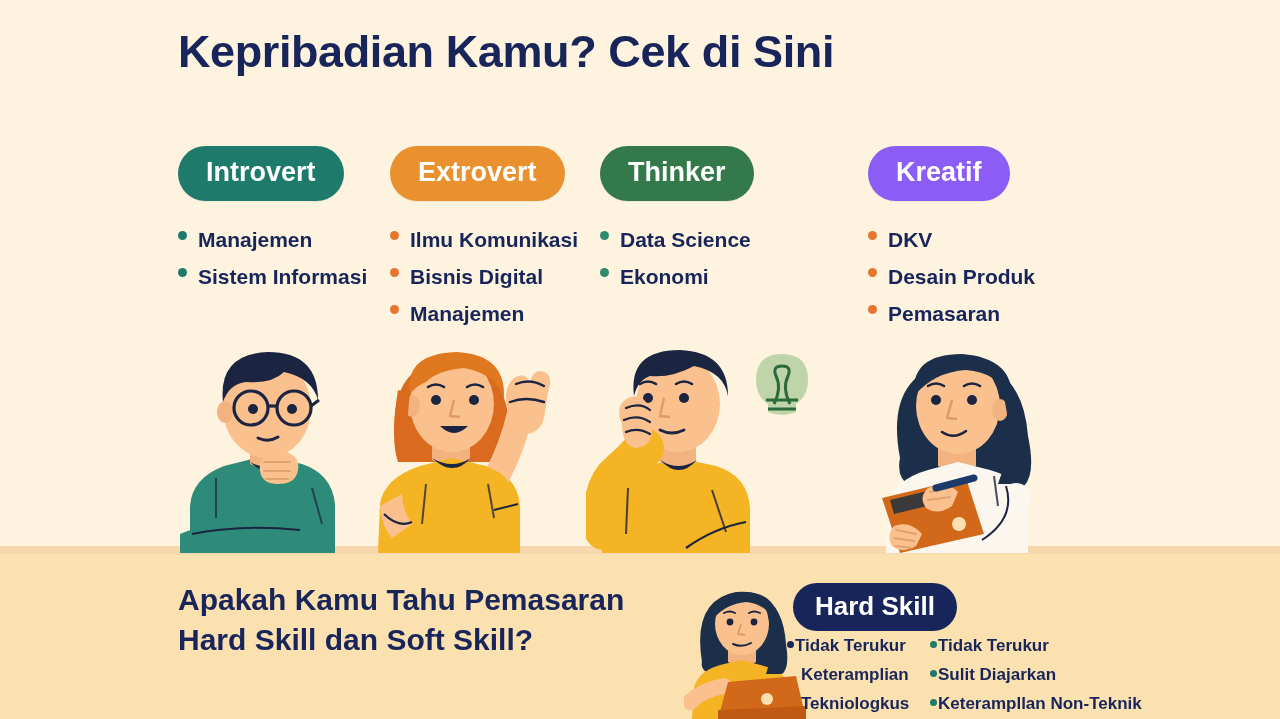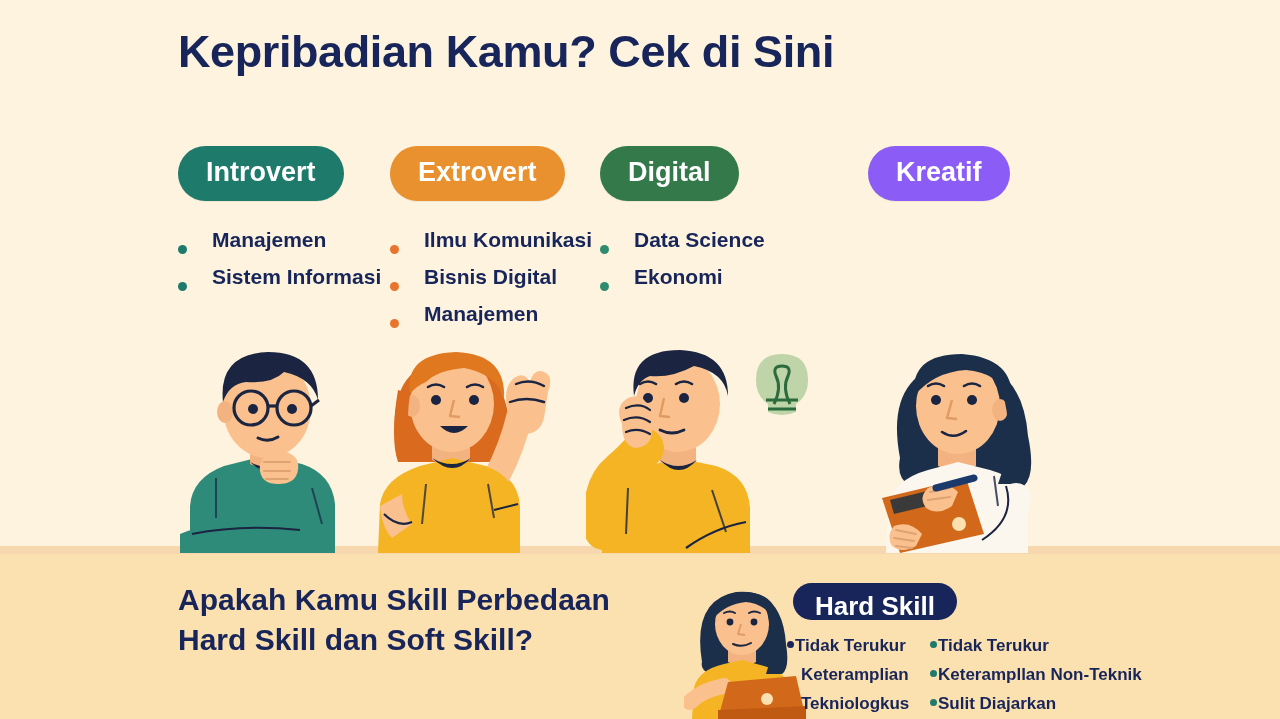--- a/index.html
+++ b/index.html
@@ -27,39 +27,39 @@
   
   .col{position:absolute;top:146px;}
   .pill{
     display:inline-block;border-radius:30px;color:#FFFFFF;
     font-weight:bold;font-size:27px;line-height:1;
     padding:13px 28px 15px 28px;white-space:nowrap;
     box-shadow:0 1px 0 rgba(0,0,0,0.05);
   }
   .items{margin-top:20px;}
   .item{
-    display:flex;align-items:flex-end;gap:25px;
+    display:flex;align-items:center;gap:11px;
     color:#17255A;font-weight:bold;font-size:21px;line-height:37px;
     white-space:nowrap;
   }
   .dot{
     flex:0 0 auto;width:9px;height:9px;border-radius:50%;
     position:relative;top:-4px;
   }
 
   
   .subtitle{
     position:absolute;left:178px;top:580px;width:560px;
     color:#17255A;font-weight:bold;font-size:30px;line-height:1.33;
   }
   .hard-pill{
     position:absolute;left:793px;top:583px;
     background:#17255A;color:#fff;border-radius:24px;
     font-weight:bold;font-size:26px;line-height:1;
-    padding:10px 22px 1px 22px;white-space:nowrap;
+    padding:10px 22px 12px 22px;white-space:nowrap;
   }
   .blist{position:absolute;}
   .bitem{
     display:flex;align-items:baseline;gap:1px;
     color:#17255A;font-weight:bold;font-size:17px;line-height:29px;
     white-space:nowrap;
   }
   .bdot{flex:0 0 auto;width:7px;height:7px;border-radius:50%;position:relative;top:-3px;}
   .bitem.nodot{padding-left:14px;}
 
@@ -277,39 +277,53 @@
           <span>Bisnis Digital</span>
         </div>
       <div class="item">
           <span class="dot" style="background: rgb(232, 117, 46);"></span>
           <span>Manajemen</span>
         </div>
     </div>
   </div>
 
   <div class="col" style="left:600px;">
-    <div class="pill" style="background: rgb(51, 121, 74);">Digital</div>
+    <div class="pill" style="background: rgb(51, 121, 74);">Thinker</div>
     <div class="items">
       <div class="item">
           <span class="dot" style="background: rgb(46, 139, 110);"></span>
           <span>Data Science</span>
         </div>
       <div class="item">
           <span class="dot" style="background: rgb(46, 139, 110);"></span>
           <span>Ekonomi</span>
         </div>
     </div>
   </div>
 
   <div class="col" style="left:868px;">
     <div class="pill" style="background: #8b5cf6;">Kreatif</div>
+    <div class="items">
+      <div class="item">
+          <span class="dot" style="background: rgb(232, 117, 46);"></span>
+          <span>DKV</span>
+        </div>
+      <div class="item">
+          <span class="dot" style="background: rgb(232, 117, 46);"></span>
+          <span>Desain Produk</span>
+        </div>
+      <div class="item">
+          <span class="dot" style="background: rgb(232, 117, 46);"></span>
+          <span>Pemasaran</span>
+        </div>
+    </div>
   </div>
 
   <div class="subtitle">
-    <span>Apakah Kamu Skill Perbedaan</span><br>
+    <span>Apakah Kamu Tahu Pemasaran</span><br>
     <span>Hard Skill dan Soft Skill?</span>
   </div>
 
   <div class="hard-pill">Hard Skill</div>
 
   <div class="blist" style="left:787px;top:631px;">
     <div class="bitem">
         <span class="bdot" style="background:#17255A;"></span>
         <span>Tidak Terukur</span>
       </div>
@@ -321,21 +335,21 @@
       </div>
   </div>
 
   <div class="blist" style="left:930px;top:631px;">
     <div class="bitem">
         <span class="bdot" style="background:#1E7A6B;"></span>
         <span>Tidak Terukur</span>
       </div>
     <div class="bitem">
         <span class="bdot" style="background:#1E7A6B;"></span>
-        <span>Keterampllan Non-Teknik</span>
+        <span>Sulit Diajarkan</span>
       </div>
     <div class="bitem">
         <span class="bdot" style="background:#1E7A6B;"></span>
-        <span>Sulit Diajarkan</span>
+        <span>Keterampllan Non-Teknik</span>
       </div>
   </div>
 
 </div>
 
 </body></html>

